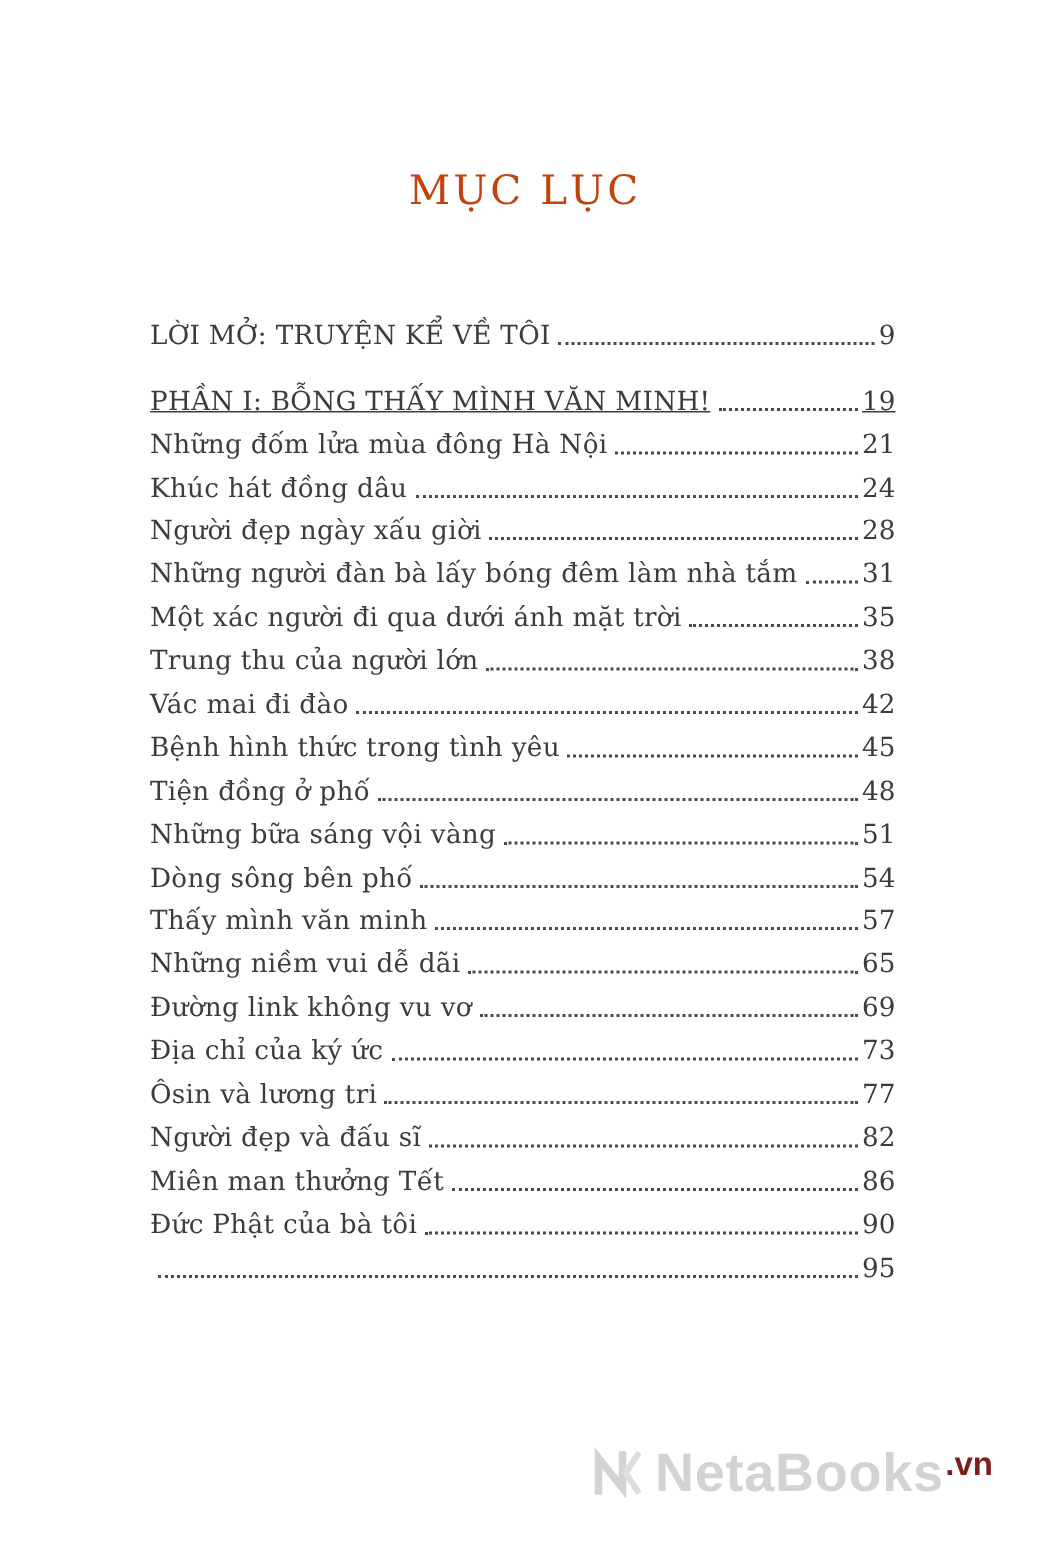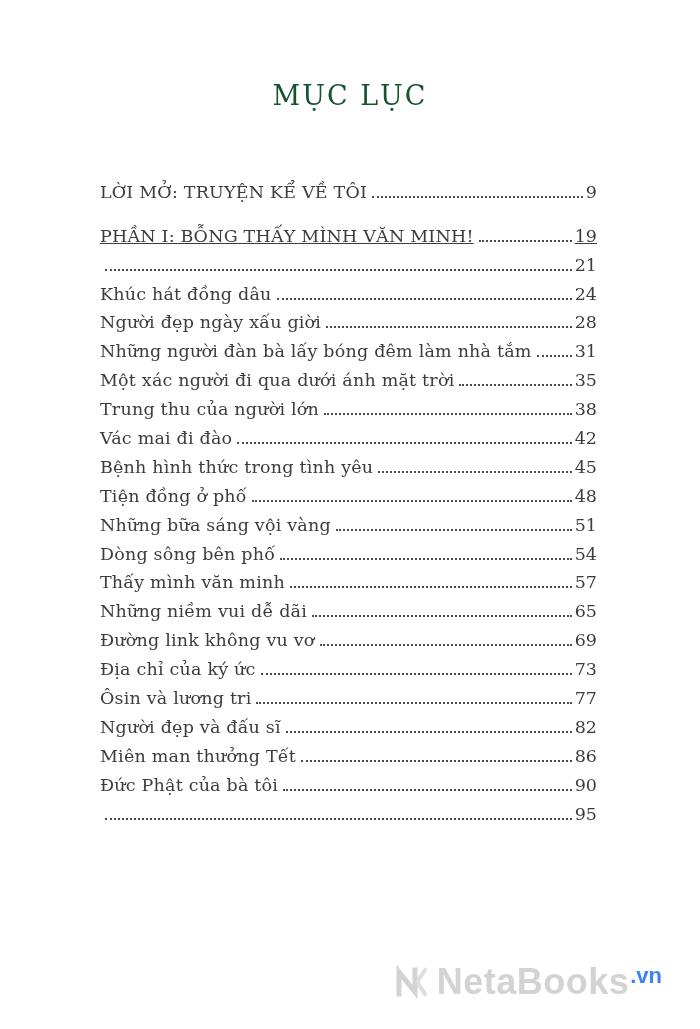--- a/index.html
+++ b/index.html
@@ -10,25 +10,25 @@
   .page {
     position: relative;
     width: 700px;
     height: 1029px;
     background: #ffffff;
     overflow: hidden;
     font-family: "DejaVu Serif", "Liberation Serif", serif;
     color: #3b3b3b;
   }
   .title {
-    margin-top: 80px;
+    margin-top: 112px;
     text-align: center;
     font-size: 27px;
     letter-spacing: 2px;
-    color: #14532d;
+    color: #c2410c;
     font-weight: normal;
   }
   .toc {
     margin: 62px 103px 0 100px; 
   }
   .toc-row {
     display: flex;
     align-items: flex-end;
     height: 28.9px;
     font-size: 17.5px;
@@ -69,21 +69,21 @@
   }
   .watermark .brand {
     font-size: 36px;
     font-weight: bold;
     color: #d3d3d3;
     letter-spacing: 0.5px;
   }
   .watermark .tld {
     font-size: 22px;
     font-weight: bold;
-    color: #3b82f6;
+    color: #7f1d1d;
     margin-left: 1px;
     align-self: flex-start;
     margin-top: 2px;
   }
 </style>
 </head>
 <body>
 
 <div class="page">
 
@@ -94,20 +94,21 @@
         <span class="toc-label">LỜI MỞ: TRUYỆN KỂ VỀ TÔI</span>
         <span class="toc-leader"></span>
         <span class="toc-page">9</span>
       </div>
       <div class="toc-row gap">
         <span class="toc-label">PHẦN I: BỖNG THẤY MÌNH VĂN MINH!</span>
         <span class="toc-leader"></span>
         <span class="toc-page">19</span>
       </div>
       <div class="toc-row">
+        <span class="toc-label">Những đốm lửa mùa đông Hà Nội</span>
         <span class="toc-leader"></span>
         <span class="toc-page">21</span>
       </div>
       <div class="toc-row">
         <span class="toc-label">Khúc hát đồng dâu</span>
         <span class="toc-leader"></span>
         <span class="toc-page">24</span>
       </div>
       <div class="toc-row">
         <span class="toc-label">Người đẹp ngày xấu giời</span>

